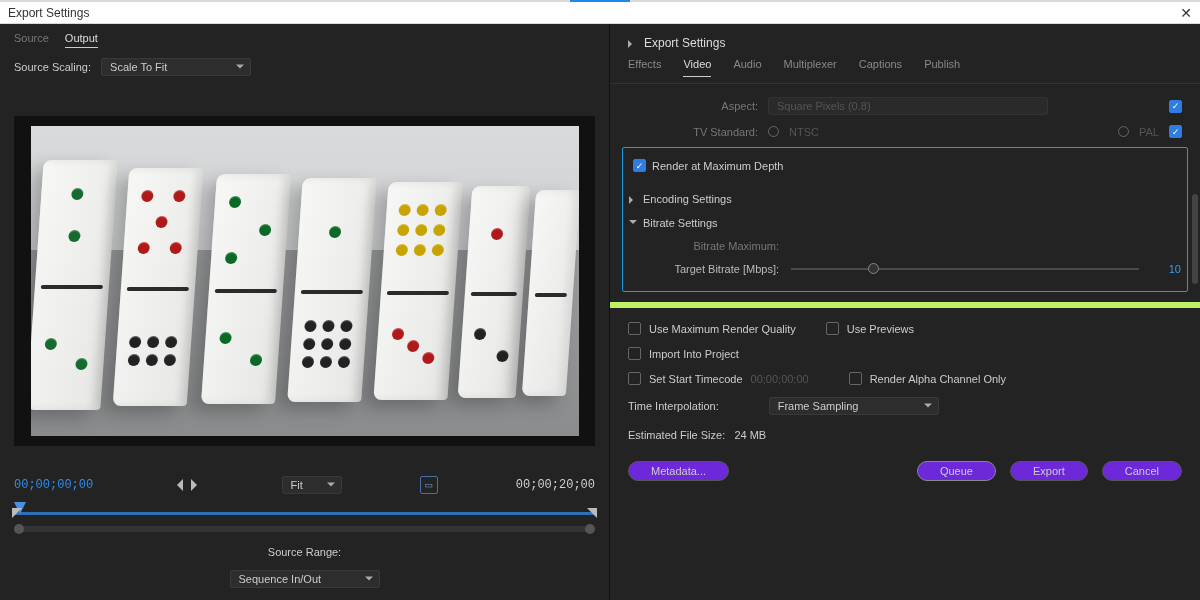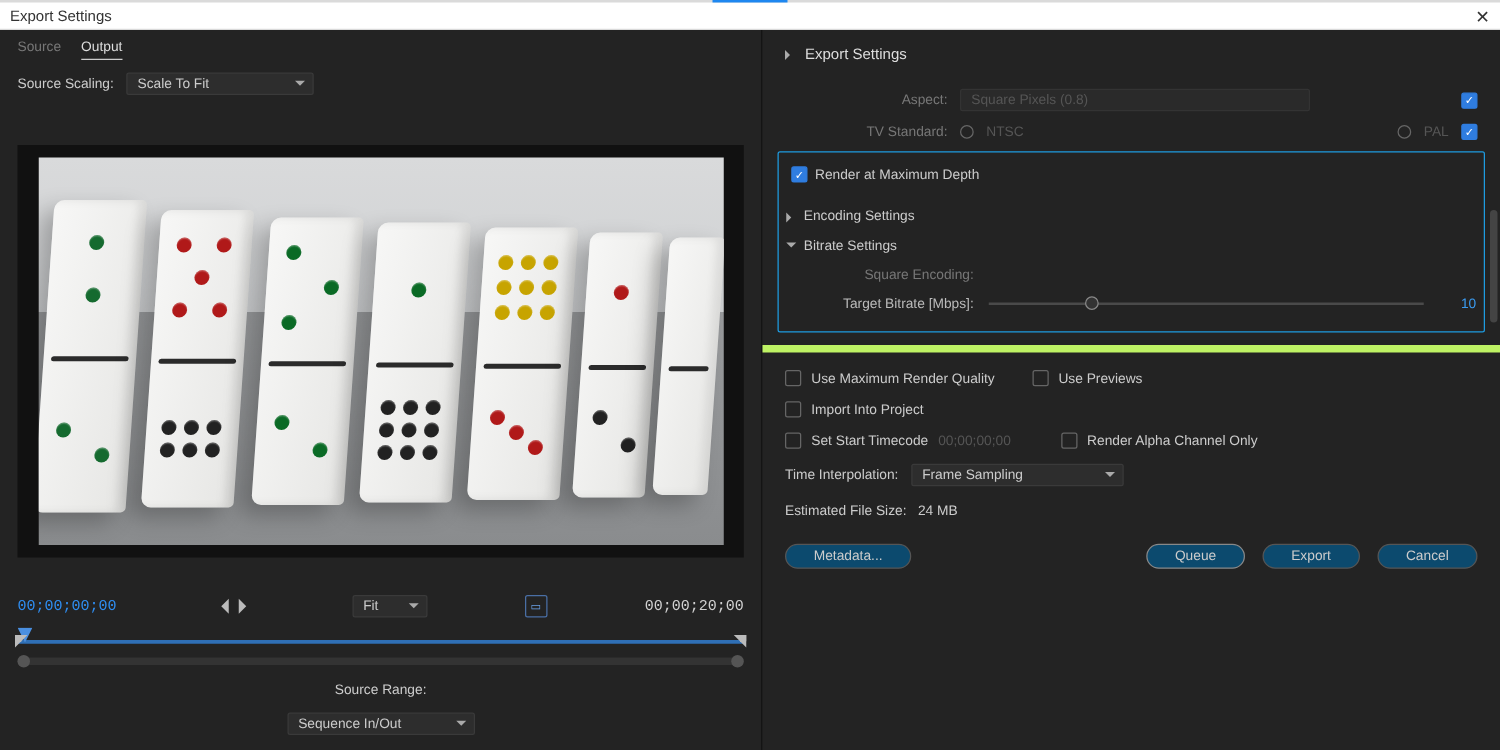--- a/index.html
+++ b/index.html
@@ -314,21 +314,21 @@
   .est-row { padding: 8px 0; color: #ccc; }
   .btnbar {
     display: flex; justify-content: flex-end; gap: 14px;
     padding: 6px 18px 10px;
   }
   .pillbtn {
     border: 1px solid #555;
     border-radius: 14px;
     padding: 3px 22px;
     color: #ccc;
-    background: #0c4a6e;
+    background: #6d28d9;
     cursor: pointer;
   }
   .pillbtn.meta { }
   .pillbtn.primary { border-color: #888; }
   .rscroll {
     position: absolute; right: 2px; top: 110px;
     width: 6px; height: 90px;
     background: #444;
     border-radius: 3px;
   }
@@ -461,20 +461,28 @@
         <span>Sequence In/Out</span>
       </div>
     </div>
   </div>
 
   <div class="right-pane">
     <div class="export-header">
       <span class="caret"></span>
       <span>Export Settings</span>
     </div>
+    <div class="rtab-row">
+      <span class="rtab">Effects</span>
+      <span class="rtab active">Video</span>
+      <span class="rtab">Audio</span>
+      <span class="rtab">Multiplexer</span>
+      <span class="rtab">Captions</span>
+      <span class="rtab">Publish</span>
+    </div>
 
     <div class="setting-scroll">
       <div class="row">
         <span class="lbl">Aspect:</span>
         <div class="readonly-select">
           <span>Square Pixels (0.8)</span>
         </div>
         <span class="chkbox checked endchk">✓</span>
       </div>
       <div class="row">
@@ -497,21 +505,21 @@
           <span class="caret"></span>
           <span>Encoding Settings</span>
         </div>
 
         <div class="sect-head">
           <span class="caret down"></span>
           <span>Bitrate Settings</span>
         </div>
 
         <div class="row">
-          <span class="lbl" style="width:150px;">Square Encoding:</span>
+          <span class="lbl" style="width:150px;">Bitrate Maximum:</span>
         </div>
 
         <div class="slider-row">
           <span class="lbl">Target Bitrate [Mbps]:</span>
           <div class="slider">
             <div class="handle" style="left:22%;"></div>
           </div>
           <span class="blueval">10</span>
         </div>
       </div>
@@ -533,21 +541,21 @@
       <div class="row">
         <span class="chkbox"></span>
         <span class="lbl2">Set Start Timecode</span>
         <span class="dim">00;00;00;00</span>
         <span style="width:24px"></span>
         <span class="chkbox"></span>
         <span class="lbl2">Render Alpha Channel Only</span>
       </div>
       <div class="ti-row">
         <span>Time Interpolation:</span>
-        <div class="select" style="min-width:170px;">
+        <div class="select" style="min-width:170px;margin-left:40px;">
           <span>Frame Sampling</span>
         </div>
       </div>
       <div class="est-row">
         <span>Estimated File Size:</span>
         &nbsp;
         <span>24 MB</span>
 
 
       </div>

